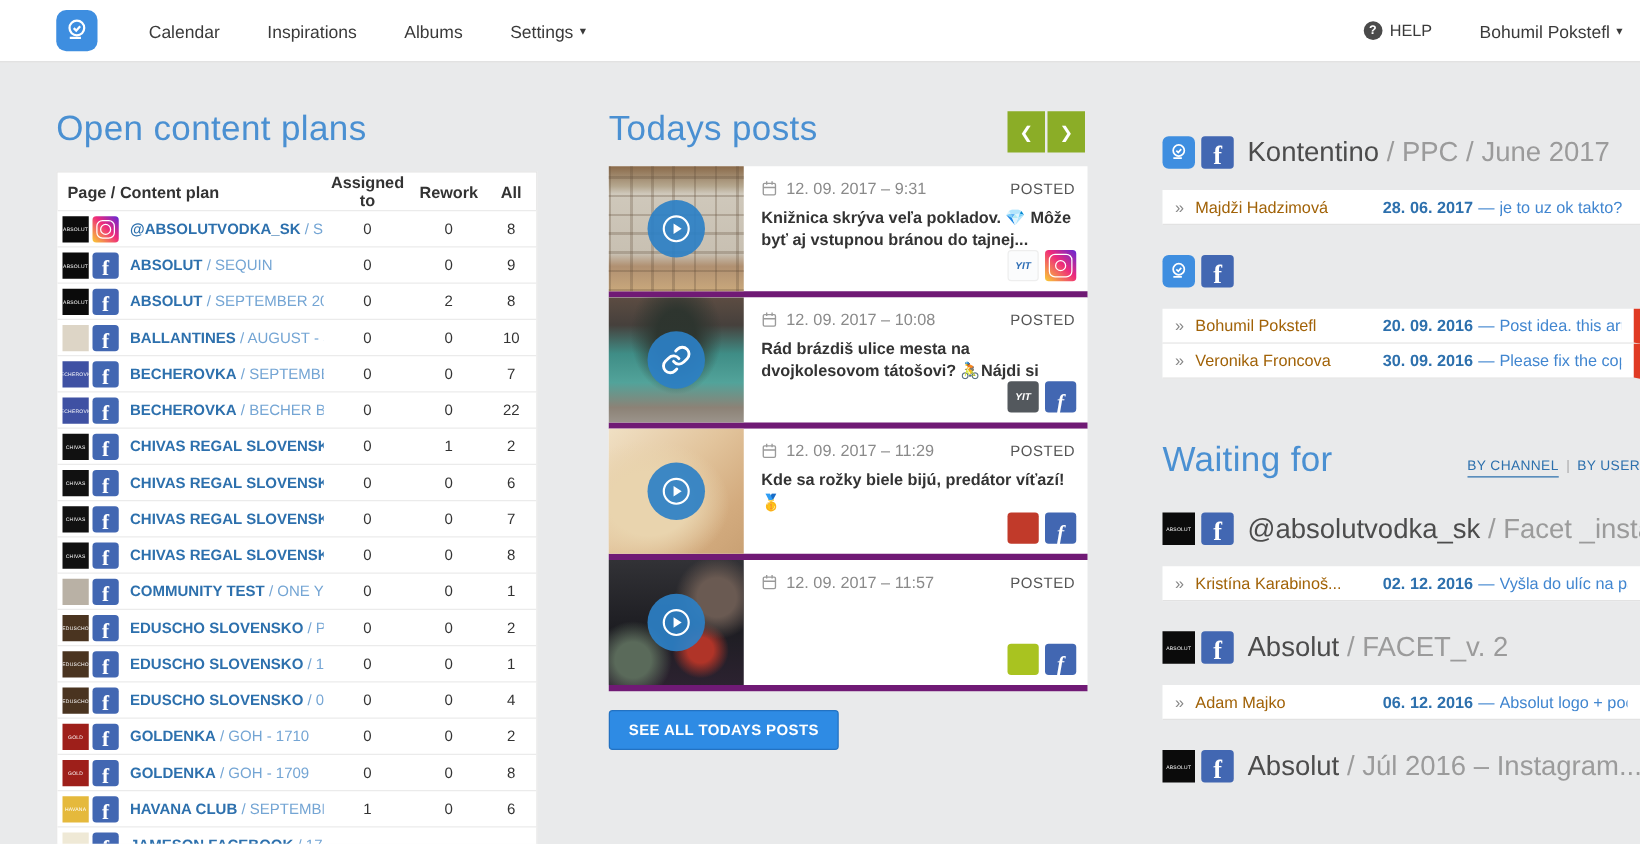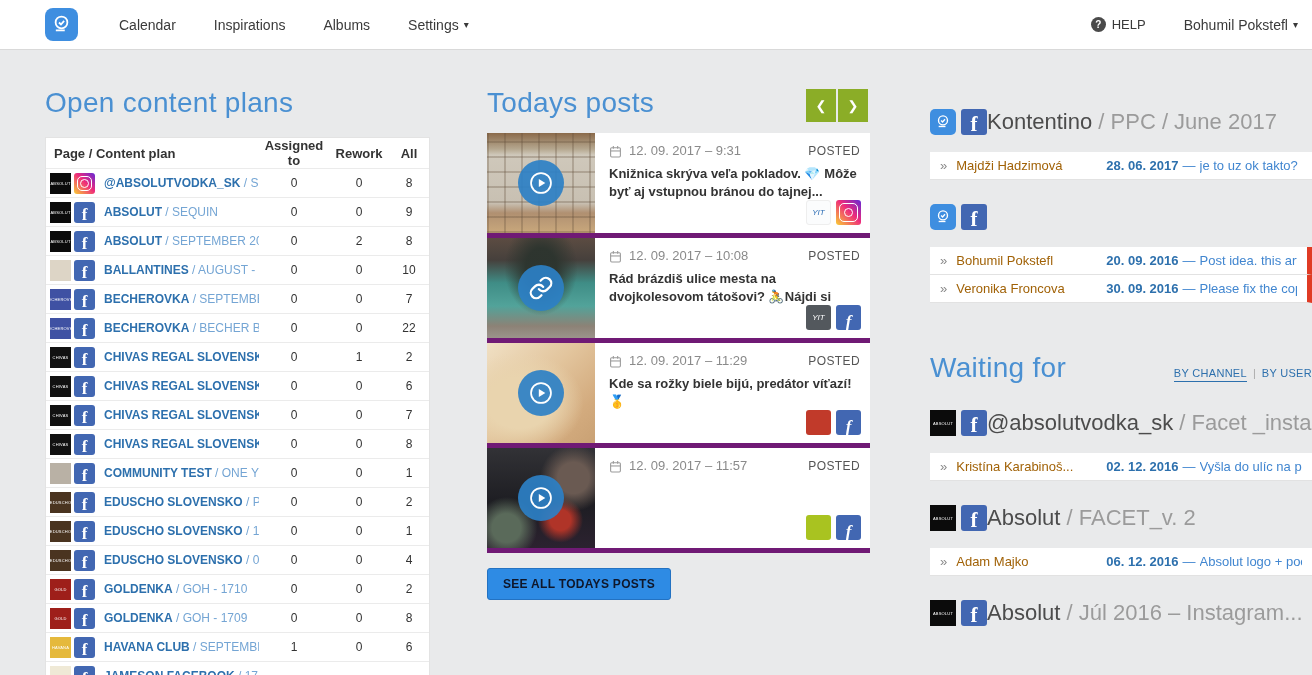--- a/index.html
+++ b/index.html
@@ -82,39 +82,39 @@
              justify-content:center; cursor:pointer; }
   .overlay svg { width:26px; height:26px; }
   .post-body { flex:1; padding:10px 10px 8px 14px; position:relative; }
   .post-meta { display:flex; align-items:center; }
   .cal-icon { width:13px; height:13px; margin-right:7px; }
   .post-time { font-size:13px; color:#8a8a8a; }
   .post-status { margin-left:auto; font-size:12px; color:#555; letter-spacing:.4px; }
   .post-text { margin-top:7px; font-size:13px; color:#333; line-height:1.38; max-height:38px; overflow:hidden;font-weight:bold; }
   .post-logos { position:absolute; right:9px; bottom:8px; display:flex; }
   .sq { width:25px; height:25px; border-radius:3px; margin-left:5px; display:flex; align-items:center;
-        justify-content:center; font-size:8px; font-weight:normal; font-style:italic; }
+        justify-content:center; font-size:8px; font-weight:bold; font-style:italic; }
   .sq.net { margin-left:5px; width:25px; height:25px; }
   .sq-light { background:#fbfcfd; color:#2d6db5; border:1px solid #eee; }
   .sq-dark  { background:#53585d; color:#fff; }
   .sq-red   { background:#c13a2a; color:rgba(255,255,255,.85); }
   .sq-lime  { background:#a9c320; color:rgba(255,255,255,.8); font-style:normal; font-size:7px; }
   .see-all { display:inline-block; margin-top:15px; padding:8px 15px; background:#2e8be4;
-             border:1px solid #2372c2; border-radius:3px; color:#0f172a; font-size:12px;
+             border:1px solid #2372c2; border-radius:3px; color:#ffffff; font-size:12px;
              font-weight:bold; letter-spacing:.3px; cursor:pointer; }
 
   
   .group-head { display:flex; align-items:center; margin:24px 0 17px; }
   .g-avatar { width:26px; height:26px; flex:none; display:flex; align-items:center; justify-content:center; }
   .k-avatar { background:#3e8ee0; border-radius:5px; }
   .k-avatar svg { width:16px; height:16px; }
   .abs-avatar { background:#0b0b0b; color:#fff; font-size:4px; letter-spacing:.2px; }
   .g-net { width:26px; height:26px; margin-left:5px; }
   .g-net.net-fb::before { font-size:21px; line-height:26px; }
-  .g-title { margin-left:0; font-size:22px; font-weight:300; white-space:nowrap; overflow:hidden; cursor:pointer; }
+  .g-title { margin-left:11px; font-size:22px; font-weight:300; white-space:nowrap; overflow:hidden; cursor:pointer; }
   .g-name { color:#4c4c4c; }
   .g-rest { color:#9b9b9b; }
   .task-row { display:flex; align-items:center; height:28px; background:#fff; border-bottom:1px solid #e2e2e2;
               padding:0 10px; font-size:13px; cursor:pointer; }
   .task-row.flagged { border-right:5px solid #e03b24; }
   .t-arr { color:#888; margin-right:9px; font-size:13px; }
   .t-user { color:#a16207; width:150px; flex:none; white-space:nowrap; overflow:hidden; }
   .t-date { color:#2d70ad; font-weight:bold; white-space:nowrap; }
   .t-sep  { color:#4186d0; margin:0 4px; }
   .t-text { color:#4186d0; white-space:nowrap; overflow:hidden; flex:1; }

